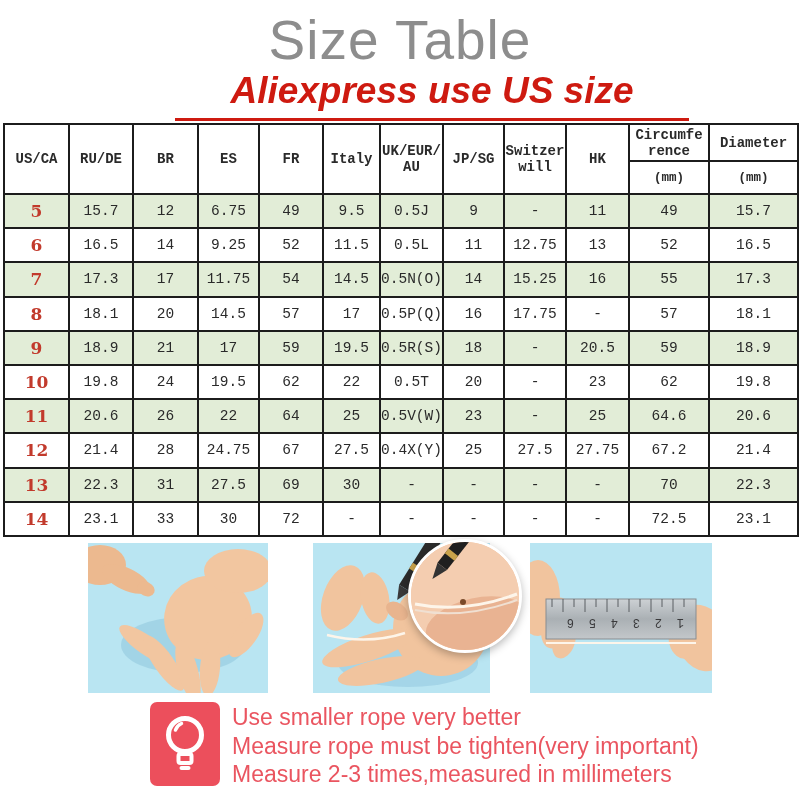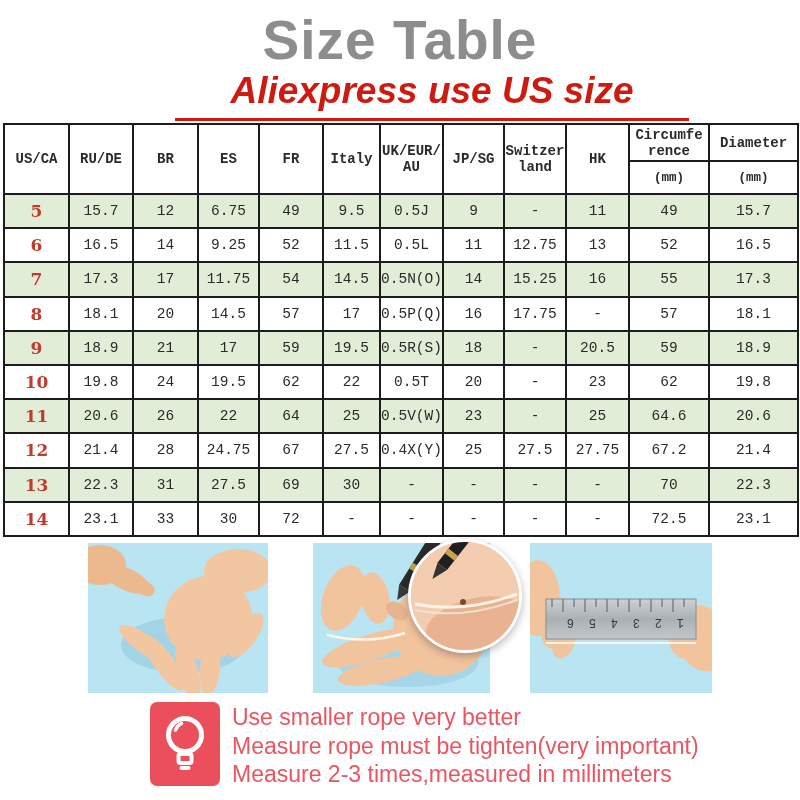--- a/index.html
+++ b/index.html
@@ -1,21 +1,21 @@
 <!DOCTYPE html>
 <html><head>
 <meta charset="utf-8">
 <style>
   html,body{margin:0;padding:0;background:#ffffff;}
   .page{position:relative;width:800px;height:800px;background:#ffffff;overflow:hidden;
         font-family:"Liberation Sans",sans-serif;}
 
   
   .title{position:absolute;top:8px;left:0;width:100%;text-align:center;
-         font-size:55px;font-weight:bold;color:#8d8d8d;letter-spacing:1px;}
+         font-size:55px;font-weight:normal;color:#8d8d8d;letter-spacing:1px;}
   .subtitle-wrap{position:absolute;top:70px;left:0;width:100%;text-align:center;padding-left:32px;}
   .subtitle{display:inline-block;font-size:37px;font-style:italic;font-weight:bold;
             color:#ce1a10;padding:0 55px 6px 55px;border-bottom:3px solid #ce1a10;}
 
   
   table.size{position:absolute;left:3px;top:123px;width:794px;height:414px;
              border-collapse:collapse;table-layout:fixed;}
   table.size th,table.size td{border:2px solid #1c1c1c;text-align:center;padding:0;
              font-family:"Liberation Mono",monospace;color:#2a2a2a;overflow:hidden;}
   table.size thead th{height:68px;font-weight:bold;font-size:14px;vertical-align:middle;}
@@ -114,21 +114,21 @@
             </div>
           </th>
           <th>
             <div class="th-plain">
               <div>JP/SG</div>
             </div>
           </th>
           <th>
             <div class="th-plain">
               <div>Switzer</div>
-              <div>land</div>
+              <div>will</div>
             </div>
           </th>
           <th>
             <div class="th-plain">
               <div>HK</div>
             </div>
           </th>
           <th>
             <div class="th-split">
               <div class="th-name">

